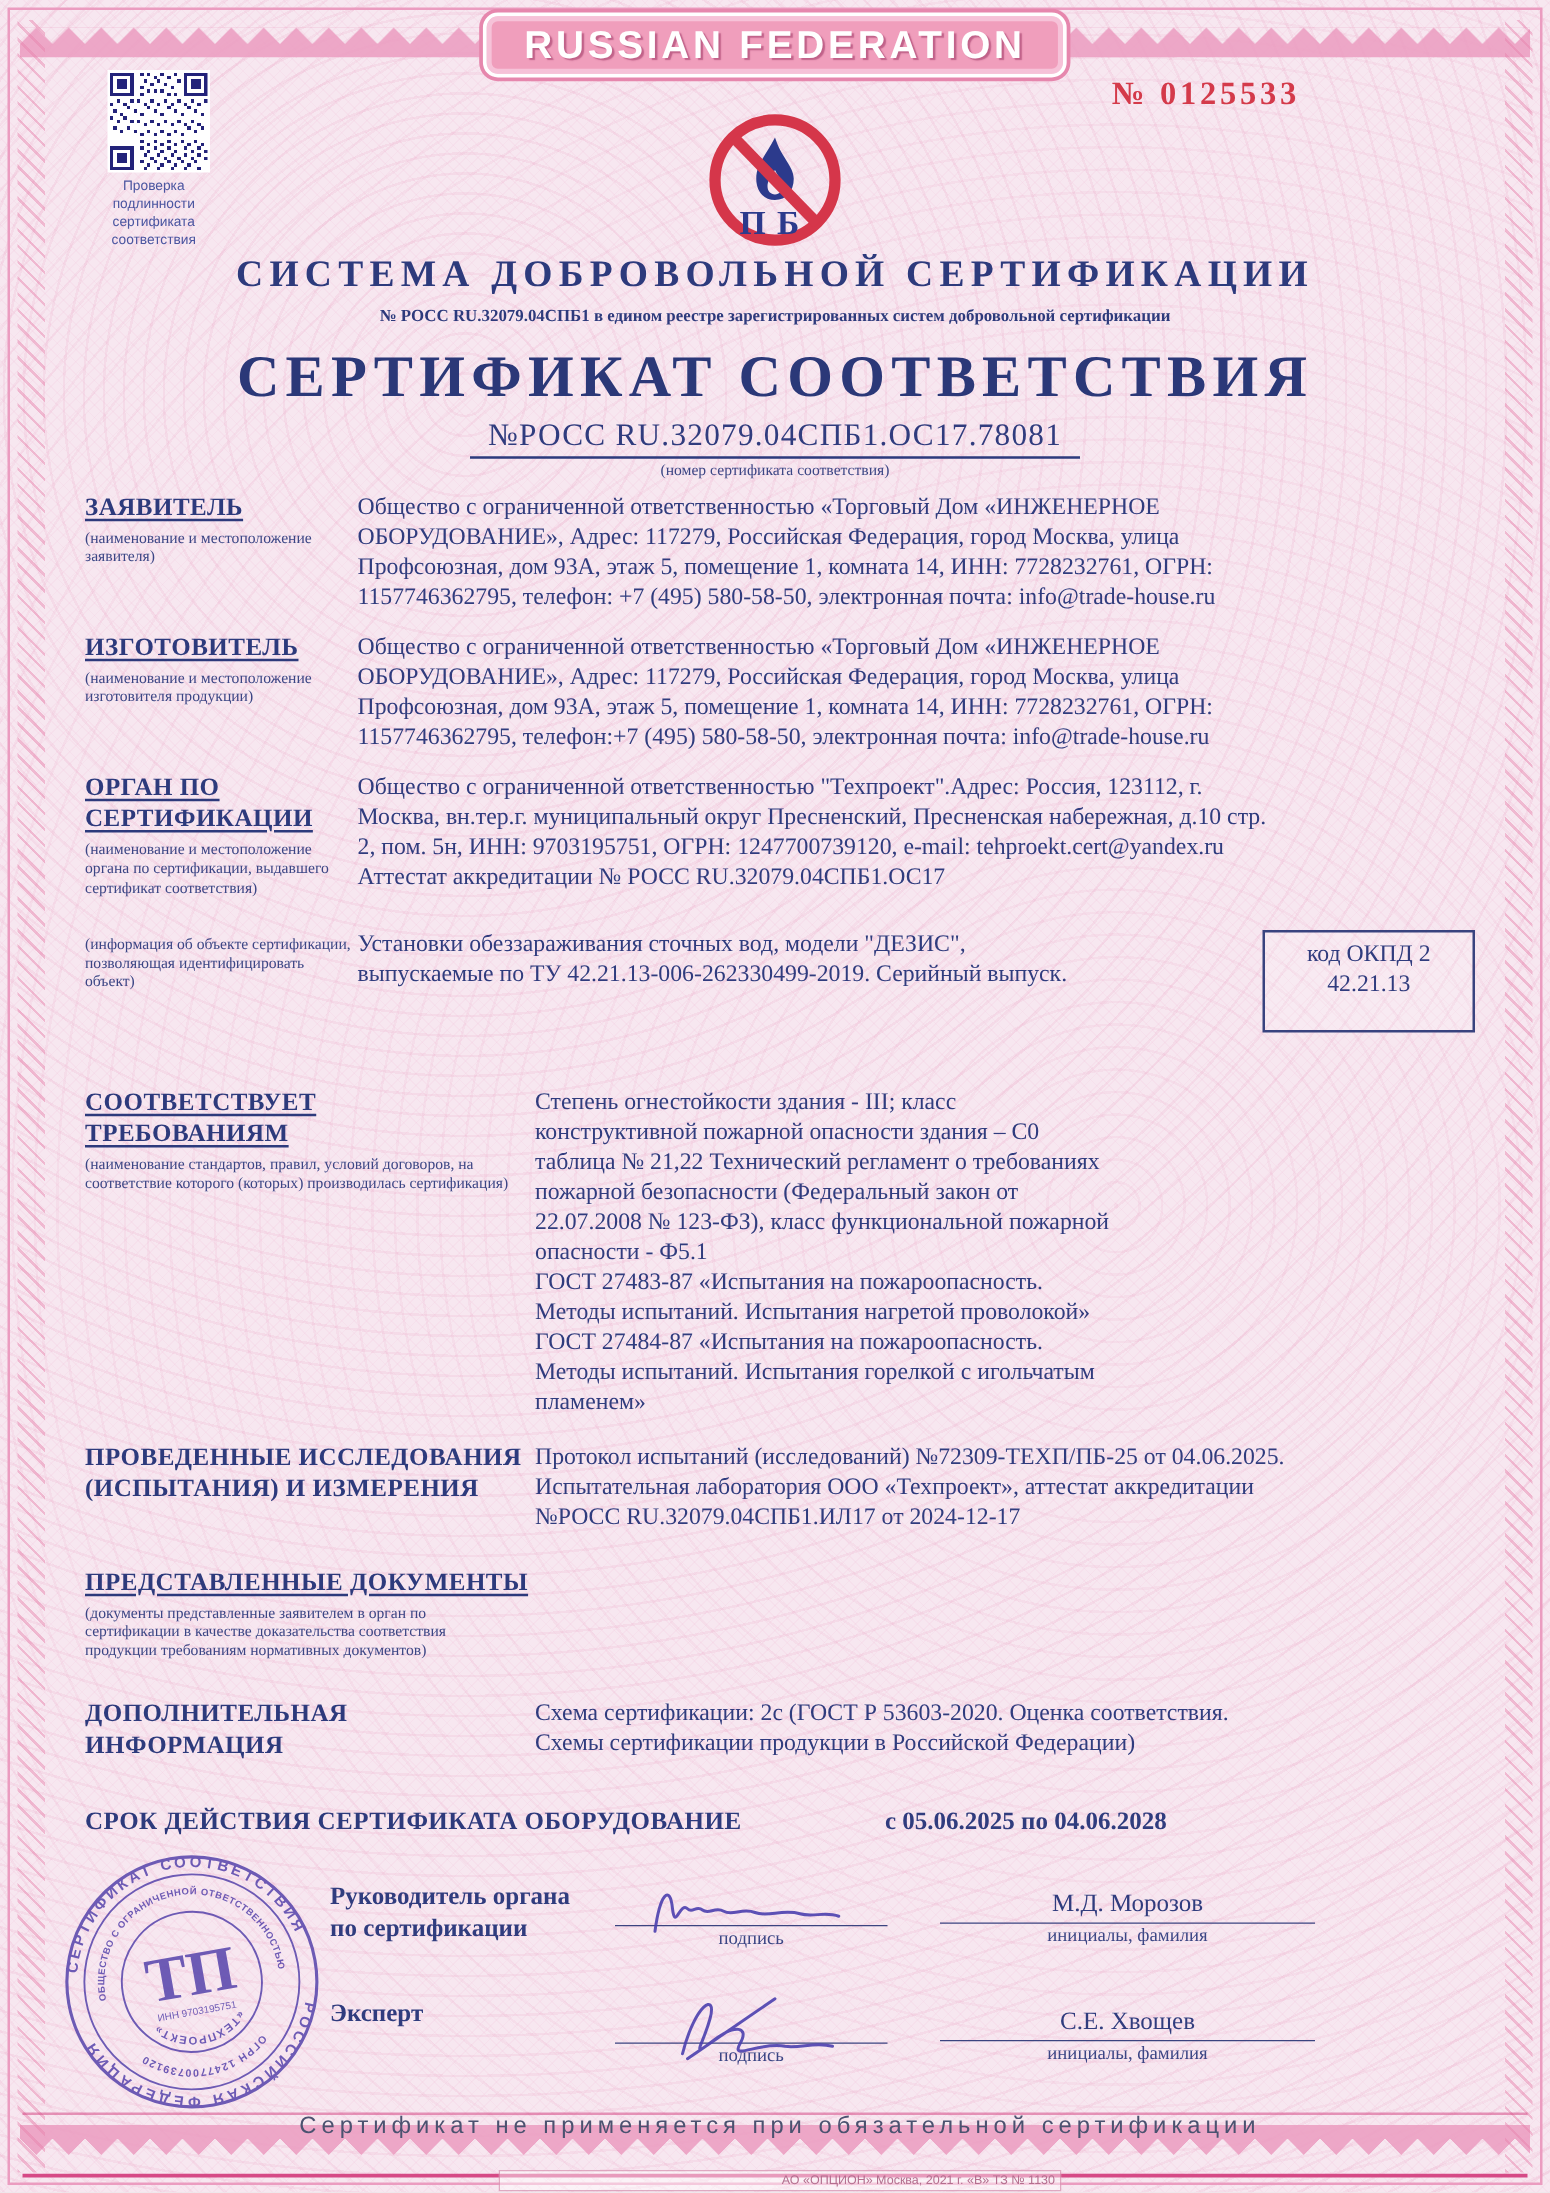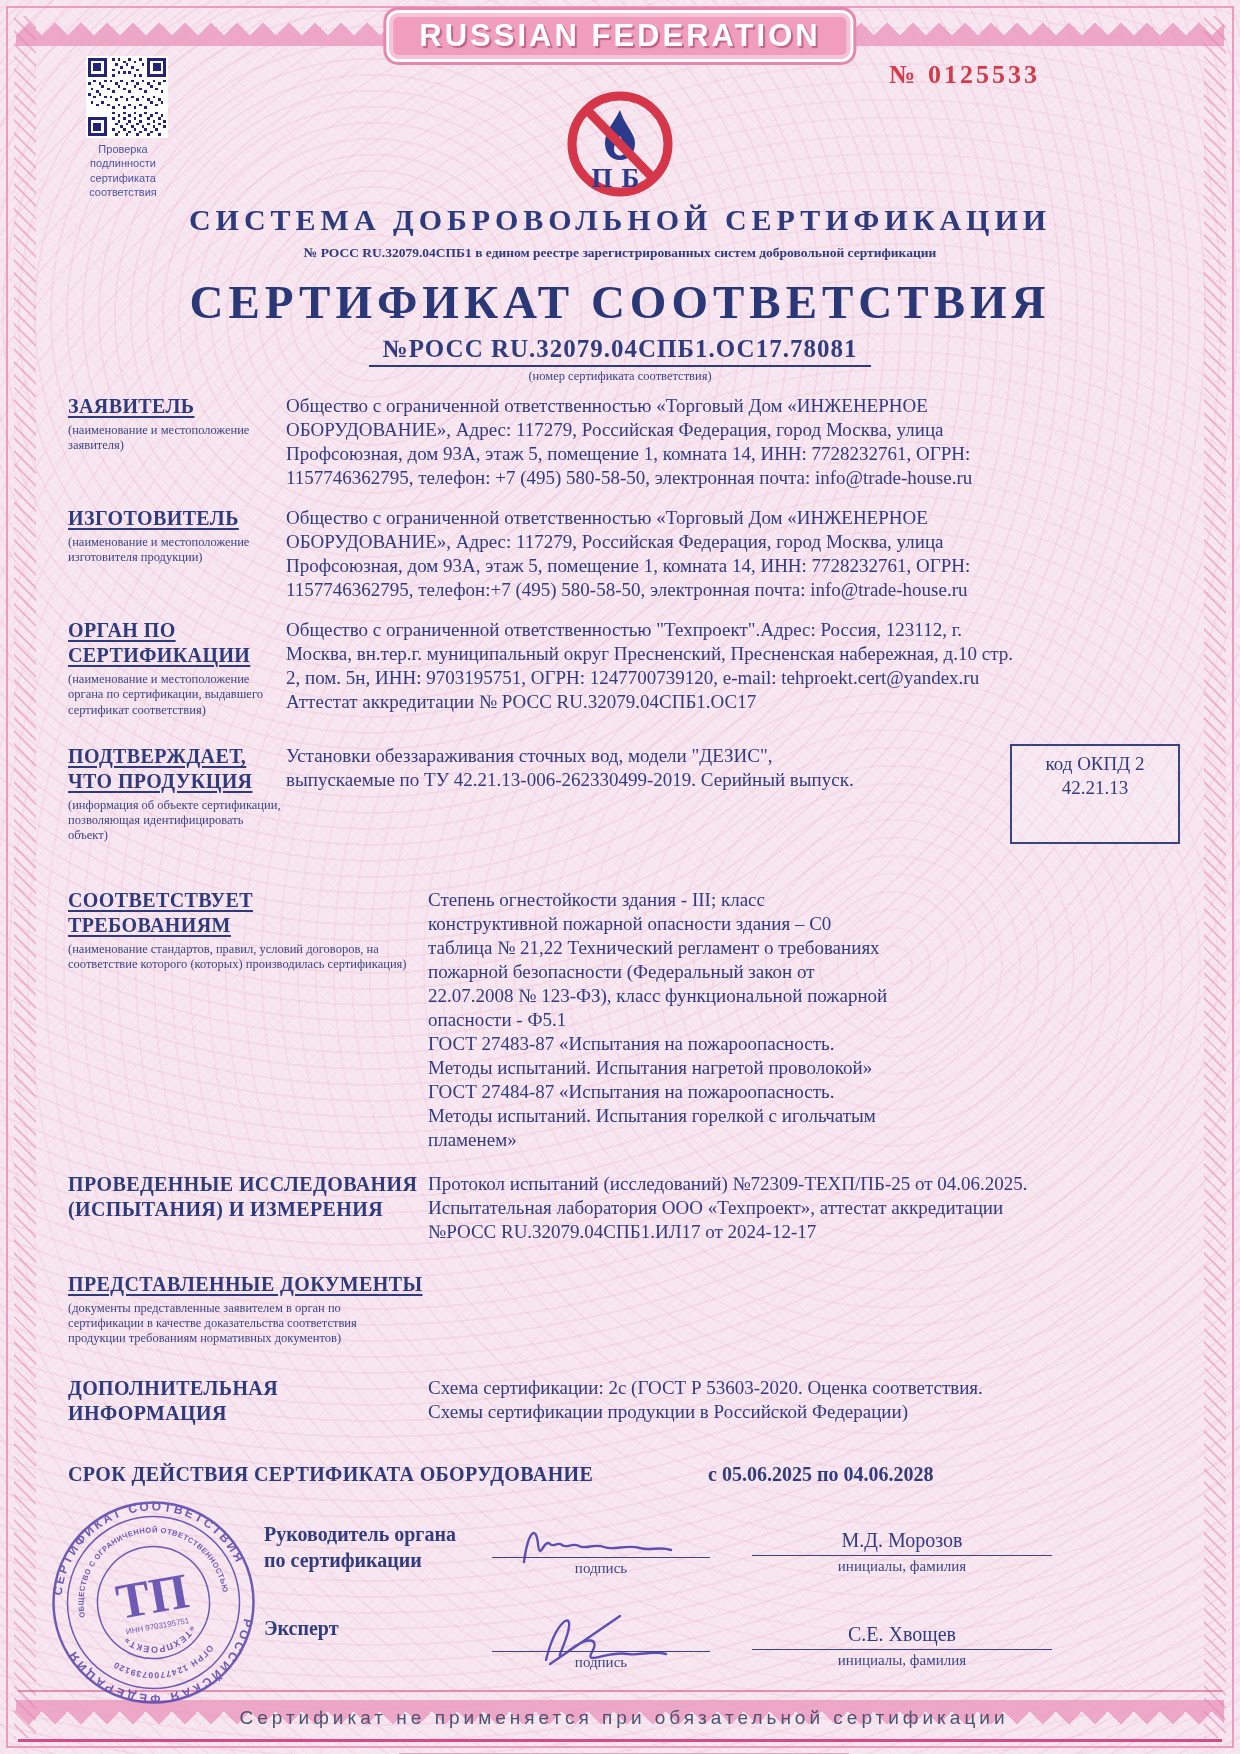--- a/index.html
+++ b/index.html
@@ -31,40 +31,40 @@
   .qr{position:absolute;left:86px;top:56px;width:78px;height:78px;background:#fff;padding:2px;}
   .qr svg{width:100%;height:100%;display:block;}
   .qr-caption{position:absolute;left:64px;top:142px;width:118px;text-align:center;
     font-family:"Liberation Sans", sans-serif;font-size:11px;line-height:1.3;color:#4a55a0;}
   .fire{position:absolute;left:50%;top:88px;transform:translateX(-50%);width:112px;height:112px;}
   
   .titles{position:absolute;top:202px;left:0;width:100%;text-align:center;}
   .sys{font-weight:700;font-size:30px;letter-spacing:5px;line-height:1.22;color:#2d3a7c;}
   .registry{margin-top:6px;font-weight:700;font-size:13.5px;color:#2d3a7c;}
   .doc-title{margin-top:14px;font-weight:700;font-size:47px;letter-spacing:5px;color:#2b3878;}
-  .cert-no{display:inline-block;margin-top:6px;font-weight:700;font-size:25px;letter-spacing:1px;
+  .cert-no{display:inline-block;margin-top:6px;font-weight:400;font-size:25px;letter-spacing:1px;
     border-bottom:2px solid #2d3a7c;padding:0 14px 2px;}
   .cert-no-cap{margin-top:2px;font-size:12.5px;color:#3c4685;}
   
   .content{position:absolute;top:394px;left:68px;width:1112px;}
   .sec{display:grid;column-gap:0;}
   .g-a{grid-template-columns:218px 1fr;}
   .g-p{grid-template-columns:218px minmax(0,580px) 1fr;}
   .g-r{grid-template-columns:360px minmax(0,480px) 1fr;margin-top:44px;}
   .g-t{grid-template-columns:360px 1fr;}
   .label{font-weight:700;font-size:20px;line-height:1.25;color:#2d3a7c;letter-spacing:.4px;}
   .label.u{text-decoration:underline;text-underline-offset:3px;}
   .pre{white-space:pre-line;}
   .note{font-size:12.5px;line-height:1.22;color:#3c4685;margin-top:4px;}
   .w220{max-width:215px;} .w345{max-width:345px;} .w300{max-width:300px;}
   .txt{font-size:19px;line-height:24px;max-width:745px;}
   .txt.narrow{max-width:470px;}
   .txt.mid{max-width:620px;}
   .codebox{justify-self:end;border:2px solid #39437f;width:158px;text-align:center;
-    font-size:19px;line-height:24px;padding:6px 4px 12px;color:#303c7e;background:rgba(255,255,255,.15);}
+    font-size:19px;line-height:24px;padding:6px 4px 24px;color:#303c7e;background:rgba(255,255,255,.15);}
   .codebox.small{padding:4px 4px 6px;}
   .mb16{margin-bottom:16px;} .mb20{margin-bottom:20px;} .mb24{margin-bottom:24px;}
   .mb26{margin-bottom:26px;} .mb28{margin-bottom:28px;} .mb30{margin-bottom:30px;} .mb36{margin-bottom:36px;}
   .validity{display:flex;align-items:baseline;}
   .validity .label{flex:0 0 640px;}
   .validity .dates{font-weight:700;font-size:20px;}
   
   .sig-block{position:relative;margin-top:26px;min-height:180px;}
   .stamp{position:absolute;left:-22px;top:-18px;width:215px;height:215px;opacity:.88;transform:rotate(-10deg);}
   .sig-row{display:flex;margin-left:196px;margin-bottom:30px;}
@@ -159,22 +159,20 @@
       <div>
         <div class="label u pre">ОРГАН ПО
 СЕРТИФИКАЦИИ</div>
         <div class="note w220">(наименование и местоположение органа по сертификации, выдавшего сертификат соответствия)</div>
       </div>
       <div class="txt">Общество с ограниченной ответственностью "Техпроект".Адрес: Россия, 123112, г. Москва, вн.тер.г. муниципальный округ Пресненский, Пресненская набережная, д.10 стр. 2, пом. 5н, ИНН: 9703195751, ОГРН: 1247700739120, e-mail: tehproekt.cert@yandex.ru Аттестат аккредитации № РОСС RU.32079.04СПБ1.ОС17</div>
     </div>
 
     <div class="sec g-p mb24">
       <div>
-        <div class="label u pre">ПОДТВЕРЖДАЕТ,
-ЧТО ПРОДУКЦИЯ</div>
         <div class="note w220">(информация об объекте сертификации, позволяющая идентифицировать объект)</div>
       </div>
       <div class="txt">Установки обеззараживания сточных вод, модели "ДЕЗИС", выпускаемые по ТУ 42.21.13-006-262330499-2019. Серийный выпуск.</div>
       <div class="codebox">
         <div>код ОКПД 2</div>
         <div>42.21.13</div>
       </div>
     </div>
 
     <div class="sec g-r mb20">

